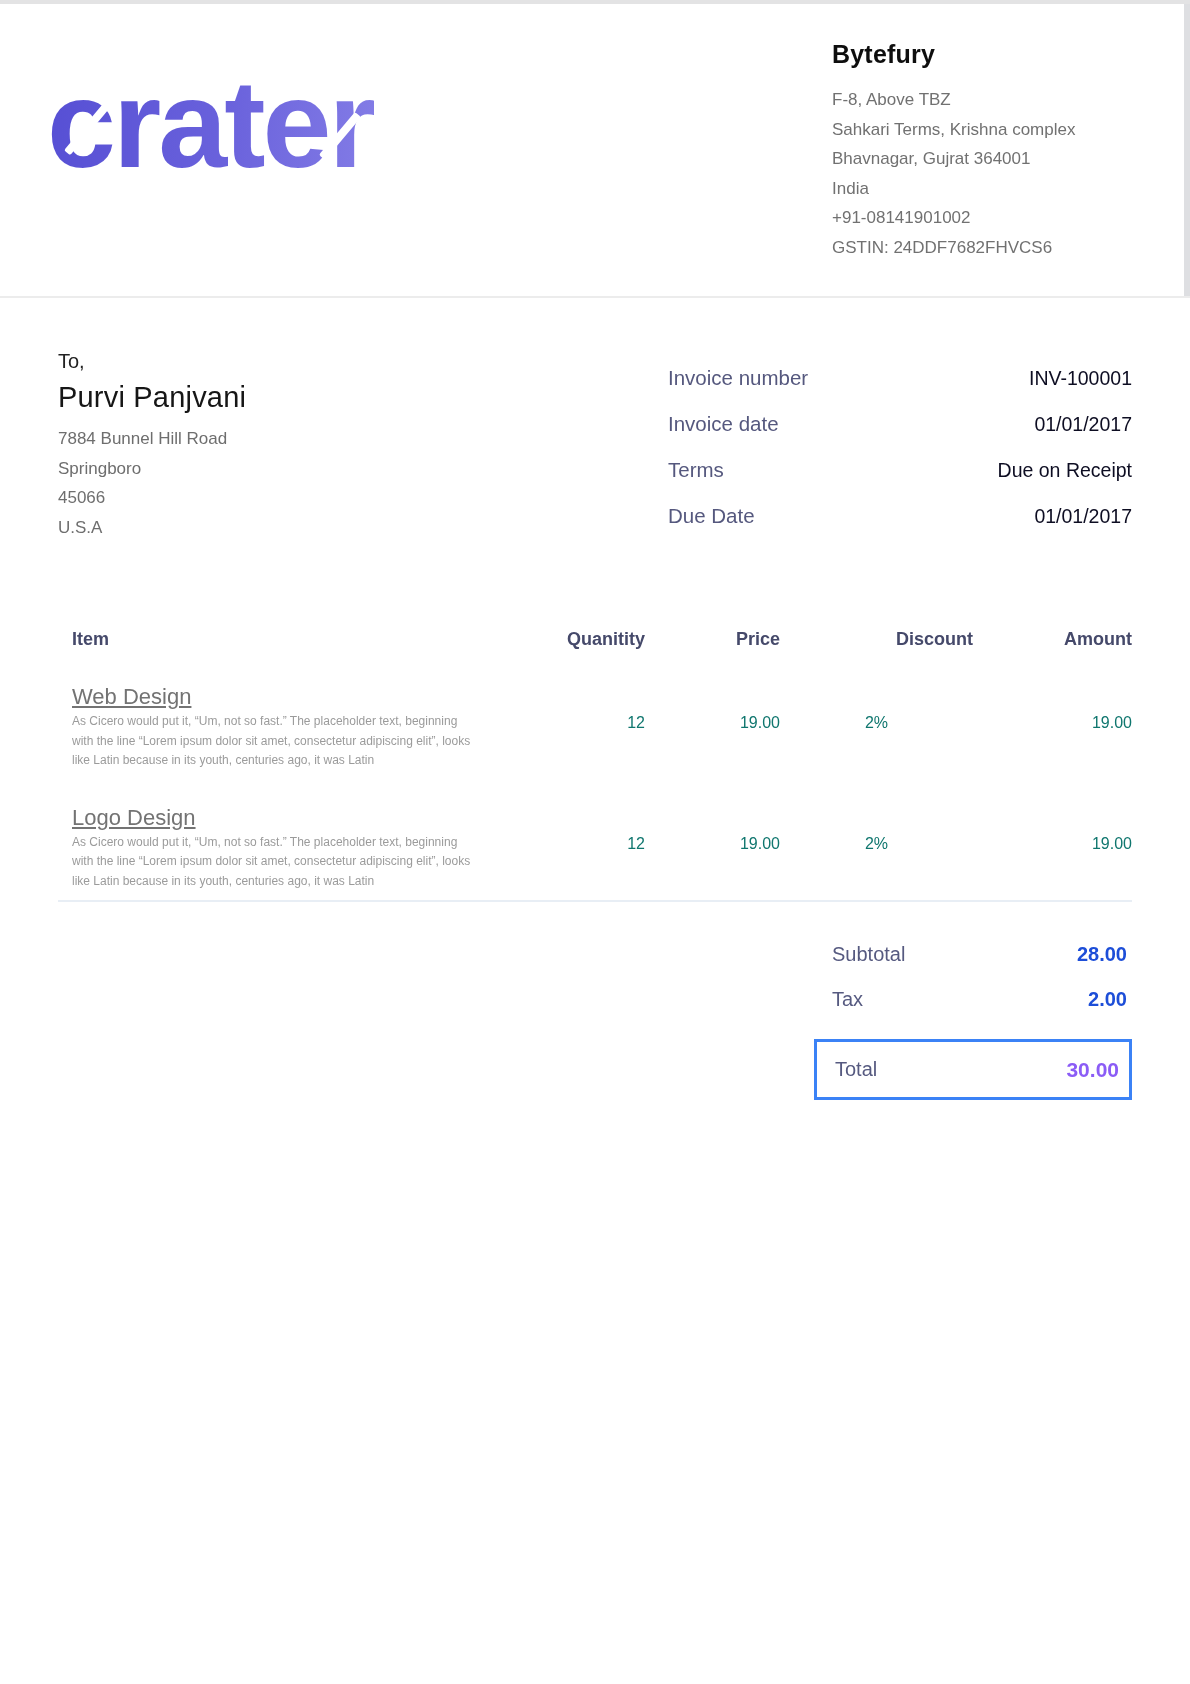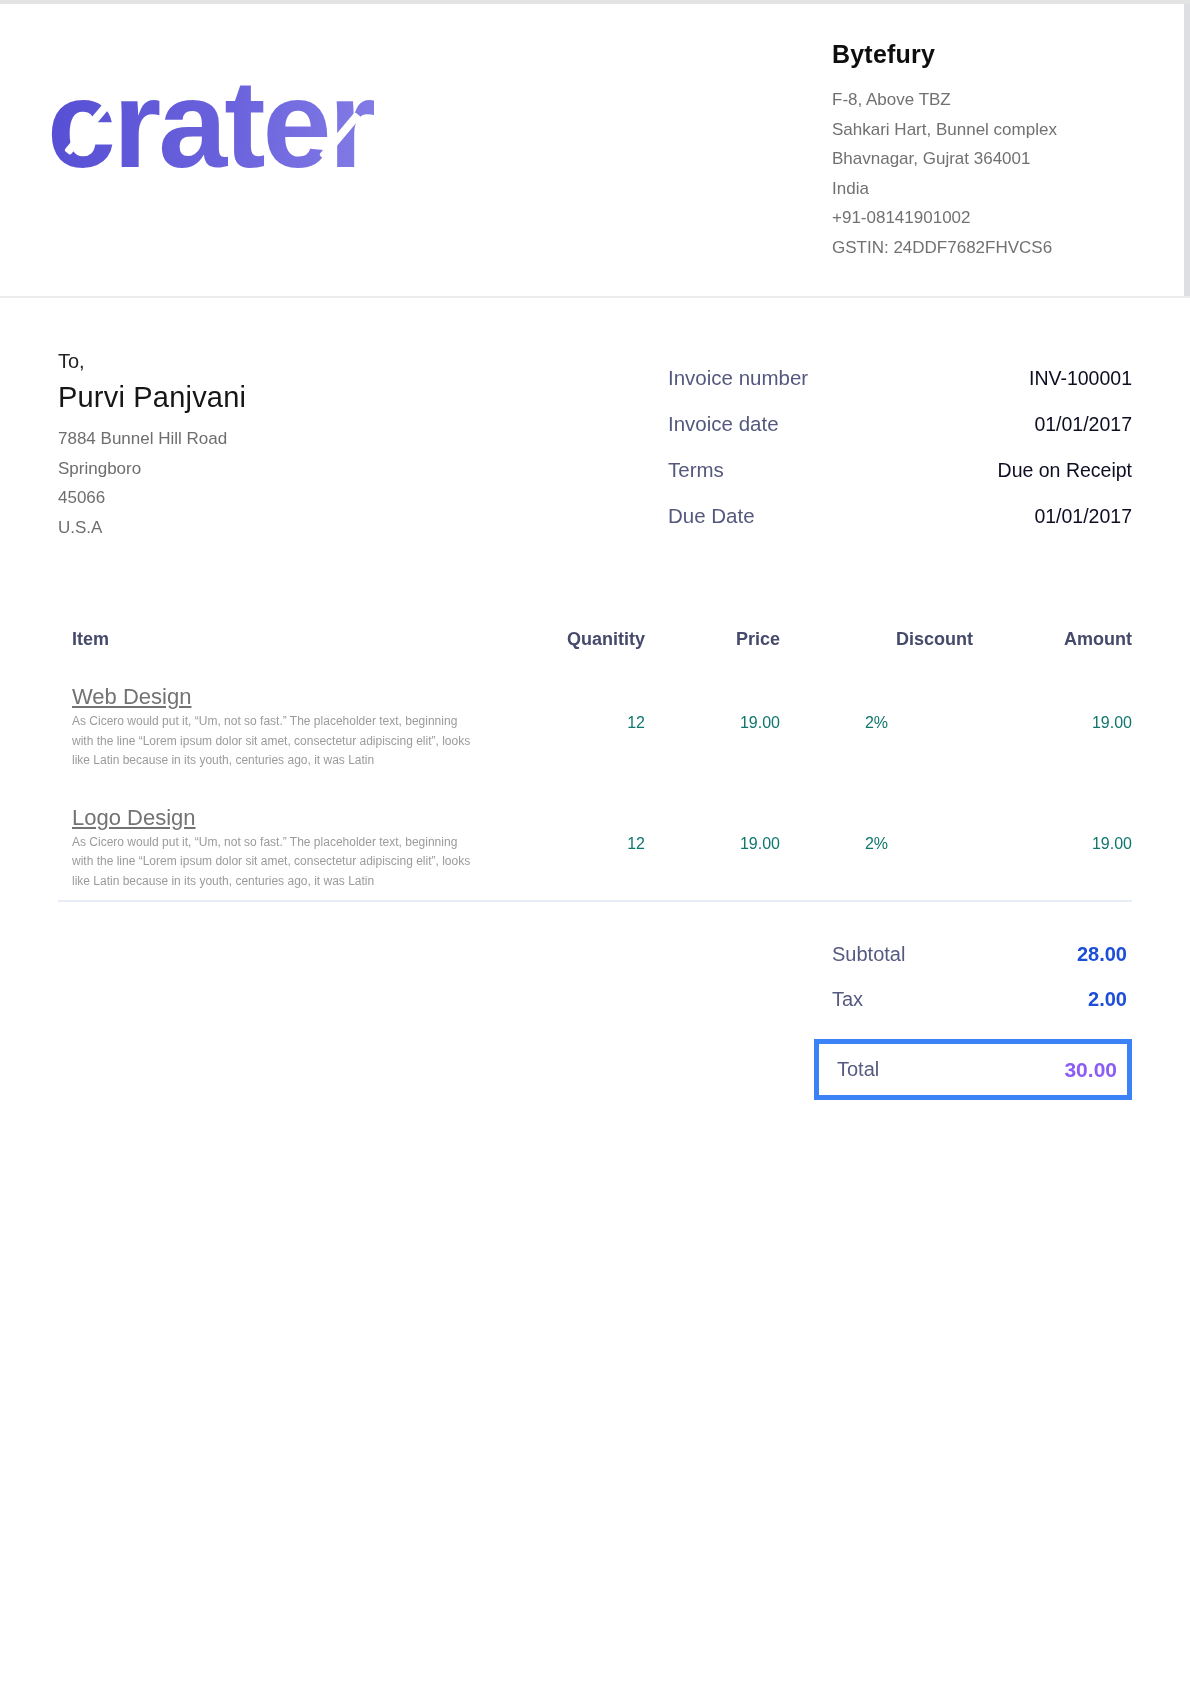--- a/index.html
+++ b/index.html
@@ -63,21 +63,21 @@
   .num { font-size: 16px; color: #0f766e; text-align: right; padding-top: 31px; }
   .num-discount { text-align: center; }
   .items-divider { height: 2px; background: #e8eef5; margin-top: 9px; }
 
   
   .totals { width: 318px; margin: 37px 58px 0 auto; }
   .trow { display: flex; justify-content: space-between; align-items: baseline; padding: 0 5px 0 18px; margin-bottom: 15px; line-height: 30px; }
   .tlabel { font-size: 20px; color: #565a80; }
   .tvalue { font-size: 20px; font-weight: 700; color: #1d4ed8; }
   .total-box {
-    margin-top: 25px; border: 5px solid #3b82f6; background: #ffffff;
+    margin-top: 25px; border: 3px solid #3b82f6; background: #ffffff;
     display: flex; justify-content: space-between; align-items: center;
     padding: 14px 10px 14px 18px; height: 61px;
   }
   .total-label { font-size: 20px; color: #565a80; }
   .total-value { font-size: 21px; font-weight: 700; color: #8b5cf6; }
 </style>
 </head>
 <body>
 
 <div class="page">
@@ -86,21 +86,21 @@
 
   <div class="header">
     <div class="logo-wrap">
       <div class="logo">crater</div>
       <div class="logo-cut cut-c"></div>
       <div class="logo-cut cut-r"></div>
     </div>
     <div class="company">
       <div class="company-name">Bytefury</div>
       <div class="company-line">F-8, Above TBZ</div>
-      <div class="company-line">Sahkari Hart, Bunnel complex</div>
+      <div class="company-line">Sahkari Terms, Krishna complex</div>
       <div class="company-line">Bhavnagar, Gujrat 364001</div>
       <div class="company-line">India</div>
       <div class="company-line">+91-08141901002</div>
       <div class="company-line">GSTIN: 24DDF7682FHVCS6</div>
     </div>
   </div>
 
   <div class="billing-row">
     <div class="bill-to">
       <div class="to-label">To,</div>

